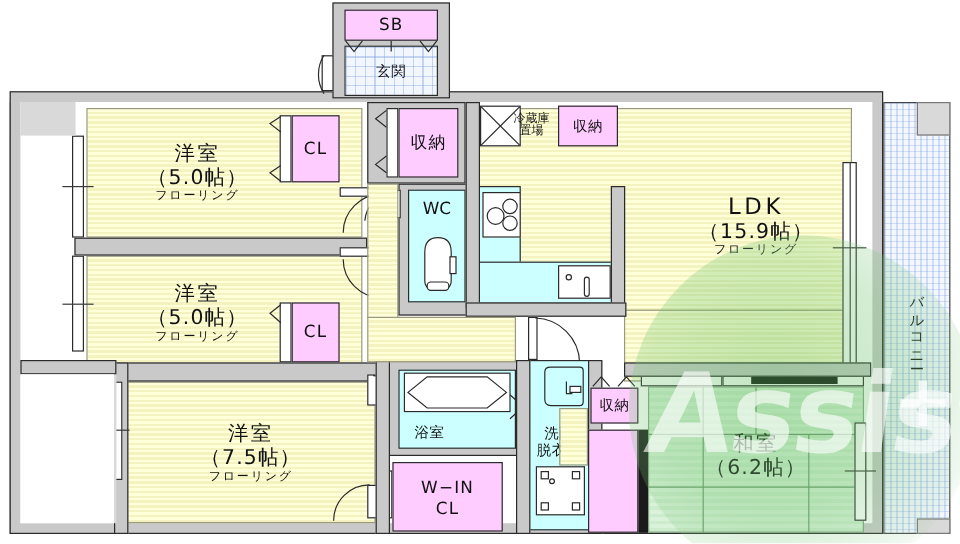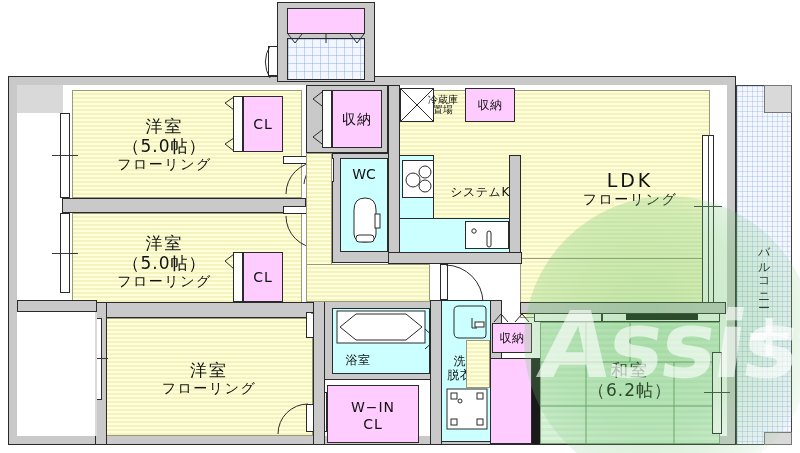--- a/index.html
+++ b/index.html
@@ -37,21 +37,21 @@
   .outline{border:1px solid #444;}
   .hair{background:#3a3a3a;}
 
   
   .sash{background:#ffffff;border:1px solid #2a2a2a;}
   .leaf{background:#ffffff;border:1px solid #2a2a2a;}
 
   
   .t-room{font-size:17px;letter-spacing:2px;}
   .t-size{font-size:17px;letter-spacing:1px;}
-  .t-mat{font-size:14px;letter-spacing:1.5px;}
+  .t-mat{font-size:10px;letter-spacing:1.5px;}
   .t-sm{font-size:12px;letter-spacing:.5px;}
   .t-xs{font-size:10px;letter-spacing:0;line-height:1.05;}
   .t-cl{font-size:14px;letter-spacing:1px;}
   .t-md{font-size:14px;}
   .vert{writing-mode:vertical-rl;text-orientation:upright;letter-spacing:2px;}
 
   
   #wm{position:absolute;left:0;top:0;width:800px;height:453px;pointer-events:none;}
   #wm .glow{position:absolute;left:524px;top:196px;width:290px;height:290px;border-radius:50%;
       background:radial-gradient(circle at 42% 42%, rgba(90,185,90,.36) 0%, rgba(110,195,110,.30) 45%, rgba(150,210,150,.14) 72%, rgba(255,255,255,0) 78%);}
@@ -77,21 +77,23 @@
   <div class="abs balcony outline" style="left:736px;top:85px;height:360px;width:56px;"></div>
   <div class="abs grey" style="left:764px;top:85px;width:28px;height:28px;border:1px solid #777;"></div>
   <div class="abs grey" style="left:764px;top:432px;width:28px;height:13px;border:1px solid #777;"></div>
   <div class="lbl t-sm vert" style="left:736px;top:215px;width:56px;height:110px;">バルコニー</div>
 
   <div class="abs wall" style="left:8px;top:76px;width:728px;height:369px;"></div>
   <div class="abs white" style="left:17px;top:85px;width:710px;height:351px;"></div>
 
   <div class="abs wall" style="left:277px;top:2px;width:98px;height:80px;"></div>
   <div class="abs pink" style="left:287px;top:8px;width:78px;height:26px;border:1px solid #2a2a2a;"></div>
+  <div class="lbl t-cl" style="left:287px;top:8px;width:78px;height:26px;">SB</div>
   <div class="abs entrance" style="left:287px;top:38px;width:78px;height:42px;border:1px solid #2a2a2a;"></div>
+  <div class="lbl t-sm" style="left:287px;top:44px;width:78px;height:30px;">玄関</div>
 
   <svg class="abs" style="left:287px;top:34px;width:78px;height:10px;" viewBox="0 0 78 10">
     <polyline points="1,0 8,9 15,0" fill="none" stroke="#2a2a2a" stroke-width="1"></polyline>
     <polyline points="63,0 70,9 77,0" fill="none" stroke="#2a2a2a" stroke-width="1"></polyline>
     <line x1="39" y1="0" x2="39" y2="9" stroke="#2a2a2a" stroke-width="1"></line>
   </svg>
 
   <div class="abs leaf" style="left:268px;top:46px;width:10px;height:30px;"></div>
   <svg class="abs" style="left:258px;top:44px;width:34px;height:36px;" viewBox="0 0 34 36">
     <path d="M12 2 A30 30 0 0 0 12 34" fill="none" stroke="#2a2a2a" stroke-width="1"></path>
@@ -129,20 +131,21 @@
   <div class="abs wall" style="left:62px;top:198px;width:244px;height:15px;"></div>
 
   <div class="abs sash" style="left:60px;top:113px;width:10px;height:85px;"></div>
   <div class="abs hair" style="left:52px;top:155px;width:26px;height:1px;"></div>
   <div class="abs sash" style="left:60px;top:213px;width:10px;height:80px;"></div>
   <div class="abs hair" style="left:52px;top:253px;width:26px;height:1px;"></div>
 
   <div class="abs floor" style="left:105px;top:318px;width:208px;height:118px;border:1px solid #9a9a7a;"></div>
   <div class="lbl" style="left:105px;top:338px;width:208px;height:80px;">
     <span class="t-room">洋室</span>
+    <span class="t-size">（7.5帖）</span>
     <span class="t-mat">フローリング</span>
   </div>
   <div class="abs wall" style="left:95px;top:302px;width:225px;height:16px;"></div>
   <div class="abs wall" style="left:95px;top:302px;width:12px;height:143px;"></div>
   <div class="abs sash" style="left:93px;top:318px;width:9px;height:82px;"></div>
   <div class="abs hair" style="left:86px;top:358px;width:22px;height:1px;"></div>
 
   <div class="abs leaf" style="left:306px;top:404px;width:10px;height:28px;"></div>
   <svg class="abs" style="left:276px;top:402px;width:34px;height:34px;" viewBox="0 0 34 34">
     <path d="M32 2 A30 30 0 0 0 2 32" fill="none" stroke="#2a2a2a" stroke-width="1"></path>
@@ -183,40 +186,40 @@
   <div class="abs leaf" style="left:326px;top:158px;width:8px;height:24px;"></div>
   <svg class="abs" style="left:302px;top:158px;width:28px;height:28px;" viewBox="0 0 28 28">
     <path d="M26 2 A26 26 0 0 0 2 26" fill="none" stroke="#2a2a2a" stroke-width="1"></path>
   </svg>
 
   <div class="abs floor" style="left:398px;top:90px;width:312px;height:170px;border:1px solid #9a9a7a;"></div>
   <div class="abs floor" style="left:520px;top:258px;width:190px;height:60px;border:1px solid #9a9a7a;"></div>
 
   <div class="lbl" style="left:540px;top:148px;width:180px;height:80px;">
     <span class="t-room" style="font-size:19px;letter-spacing:3px;">LDK</span>
+    <span class="t-size">（15.9帖）</span>
     <span class="t-mat">フローリング</span>
   </div>
 
   <div class="abs white" style="left:400px;top:88px;width:34px;height:34px;border:1px solid #2a2a2a;"></div>
   <svg class="abs" style="left:400px;top:88px;width:34px;height:34px;" viewBox="0 0 34 34">
     <line x1="1" y1="1" x2="33" y2="33" stroke="#2a2a2a" stroke-width="1"></line>
     <line x1="33" y1="1" x2="1" y2="33" stroke="#2a2a2a" stroke-width="1"></line>
   </svg>
   <div class="lbl t-xs" style="left:424px;top:88px;width:38px;height:34px;">
     <span>冷蔵庫</span>
     <span>置場</span>
   </div>
 
   <div class="abs pink" style="left:465px;top:88px;width:50px;height:34px;border:1px solid #2a2a2a;"></div>
   <div class="lbl t-sm" style="left:465px;top:88px;width:50px;height:34px;">収納</div>
 
   <div class="abs cyan" style="left:398px;top:155px;width:36px;height:98px;border:1px solid #2a2a2a;"></div>
   <div class="abs cyan" style="left:398px;top:218px;width:122px;height:35px;border:1px solid #2a2a2a;"></div>
   <div class="abs wall" style="left:509px;top:155px;width:12px;height:100px;"></div>
-  <div class="lbl t-sm" style="left:430px;top:180px;width:100px;height:24px;">システムK</div>
 
   <div class="abs white" style="left:402px;top:160px;width:32px;height:38px;border:1px solid #2a2a2a;"></div>
   <svg class="abs" style="left:402px;top:160px;width:32px;height:38px;" viewBox="0 0 32 38">
     <circle cx="11" cy="20" r="7" fill="none" stroke="#2a2a2a" stroke-width="1"></circle>
     <circle cx="23" cy="12" r="6" fill="none" stroke="#2a2a2a" stroke-width="1"></circle>
     <circle cx="23" cy="26" r="6" fill="none" stroke="#2a2a2a" stroke-width="1"></circle>
   </svg>
 
   <div class="abs white" style="left:465px;top:221px;width:44px;height:28px;border:1px solid #2a2a2a;"></div>
   <svg class="abs" style="left:465px;top:221px;width:44px;height:28px;" viewBox="0 0 44 28">

